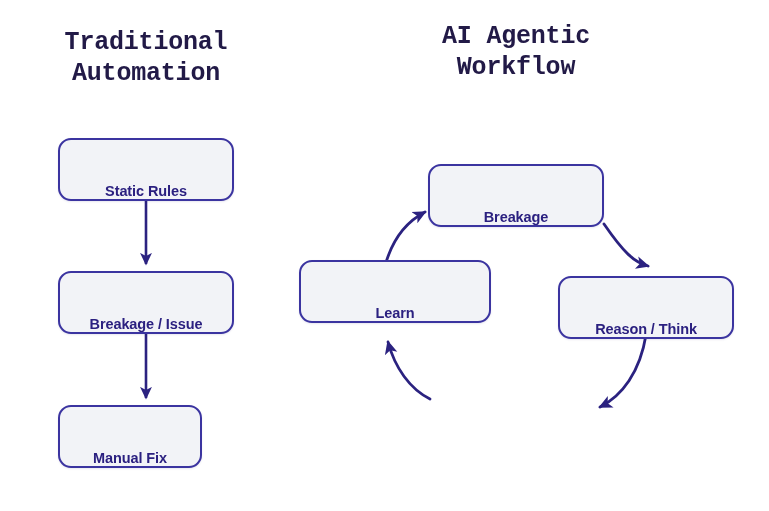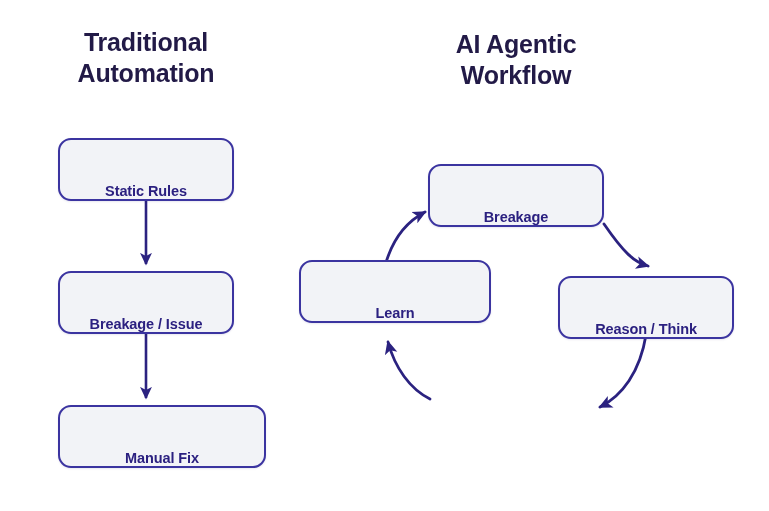--- a/index.html
+++ b/index.html
@@ -20,29 +20,29 @@
     left: 0; top: 0;
     width: 769px;
     height: 511px;
   }
 
   
   .col-title {
     position: absolute;
     text-align: center;
     color: #221a47;
-    font-family: Liberation Sans, sans-serif;
+    font-family: Liberation Mono, monospace;
     font-weight: bold;
     font-size: 25px;
     line-height: 31px;
     letter-spacing: -0.2px;
     white-space: pre-line;
   }
   #title-left  { left: 26px;  top: 27px; width: 240px; }
-  #title-right { left: 396px; top: 29px; width: 240px; }
+  #title-right { left: 396px; top: 21px; width: 240px; }
 
   
   .node {
     position: absolute;
     box-sizing: border-box;
     background: #f2f3f7;
     border: 2px solid #3b34a0;
     border-radius: 13px;
     display: flex;
     align-items: flex-end;
@@ -51,21 +51,21 @@
     font-family: "Liberation Sans", sans-serif;
     font-weight: bold;
     font-size: 14.5px;
     letter-spacing: -0.1px;
     box-shadow: 0 1px 2px rgba(40,30,110,0.10);
   }
 
   
   #node-static-rules    { left: 58px; top: 138px; width: 176px; height: 63px; }
   #node-breakage-issue  { left: 58px; top: 271px; width: 176px; height: 63px; }
-  #node-manual-fix      { left: 58px; top: 405px; width: 208px; height: 63px; }
+  #node-manual-fix      { left: 58px; top: 405px; width: 144px; height: 63px; }
 
   
   #node-observe      { left: 428px; top: 164px; width: 176px; height: 63px; }
   #node-reason-think { left: 558px; top: 276px; width: 176px; height: 63px; }
   #node-act-execute  { left: 428px; top: 397px; width: 176px; height: 63px; }
   #node-learn        { left: 299px; top: 260px; width: 192px; height: 63px; }
 
   .arrow-layer {
     position: absolute;
     left: 0; top: 0;

